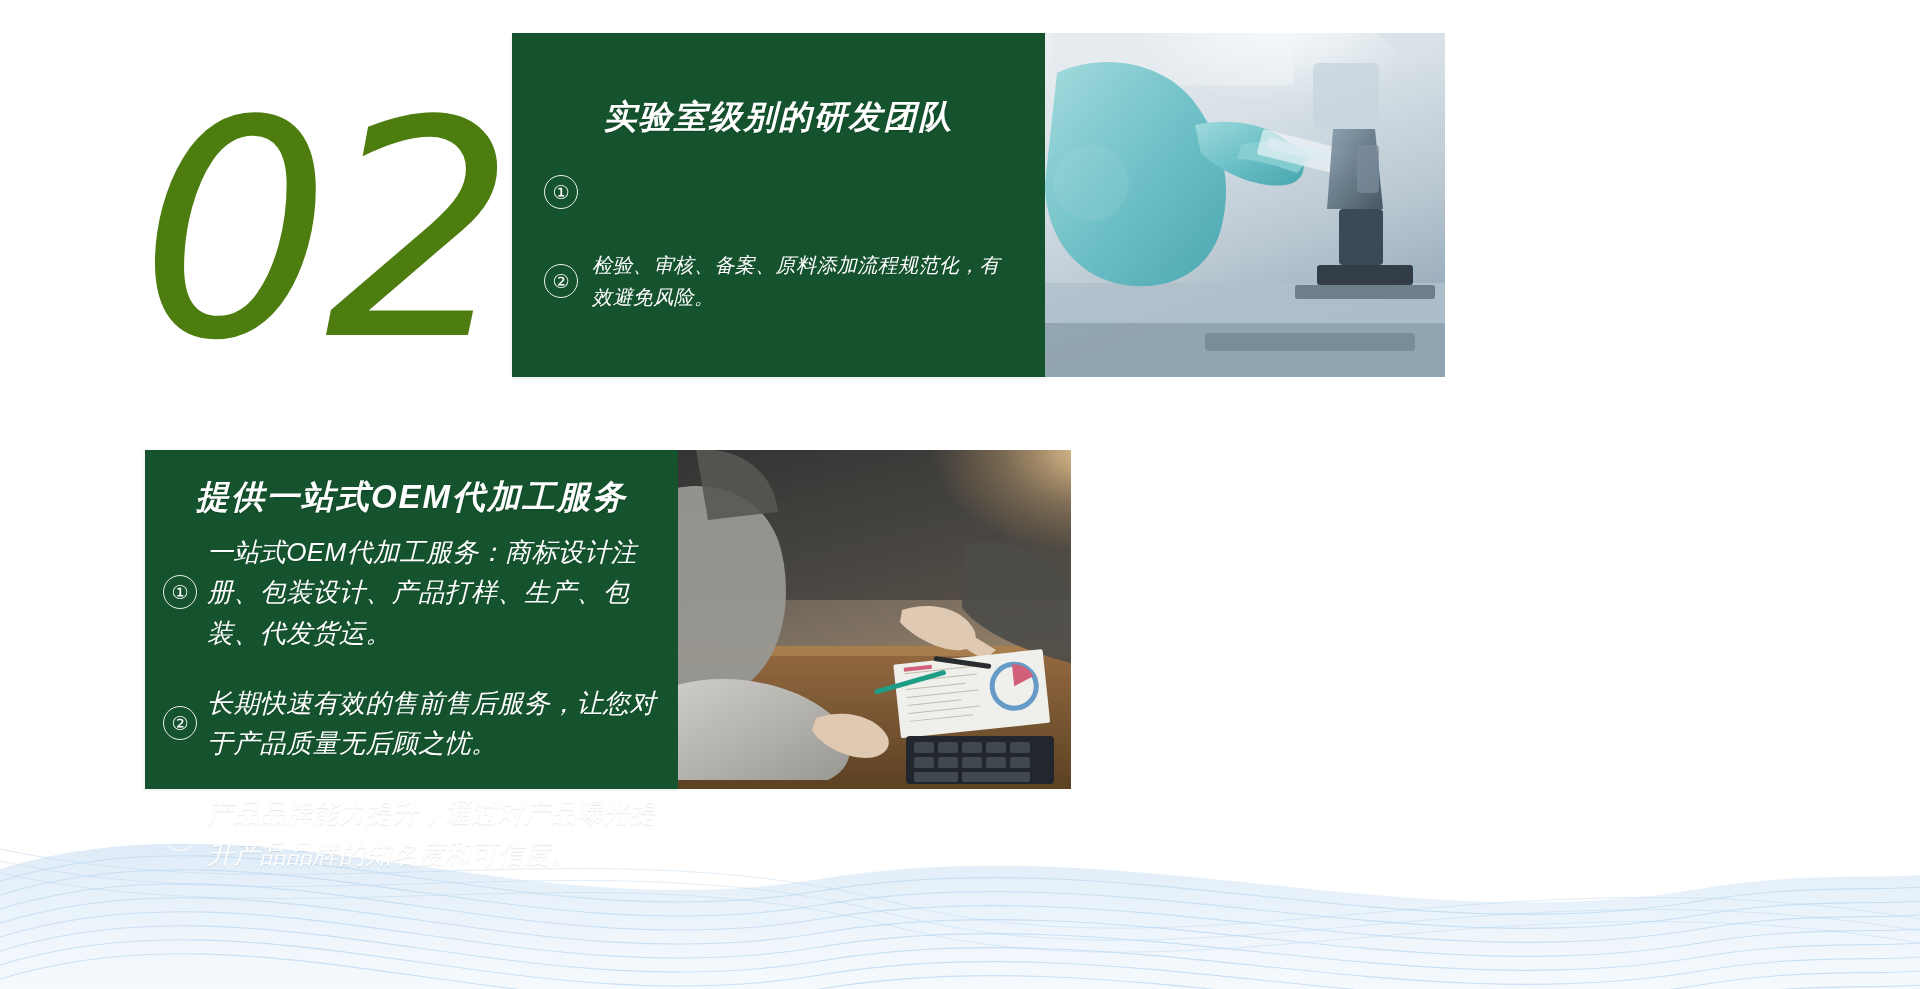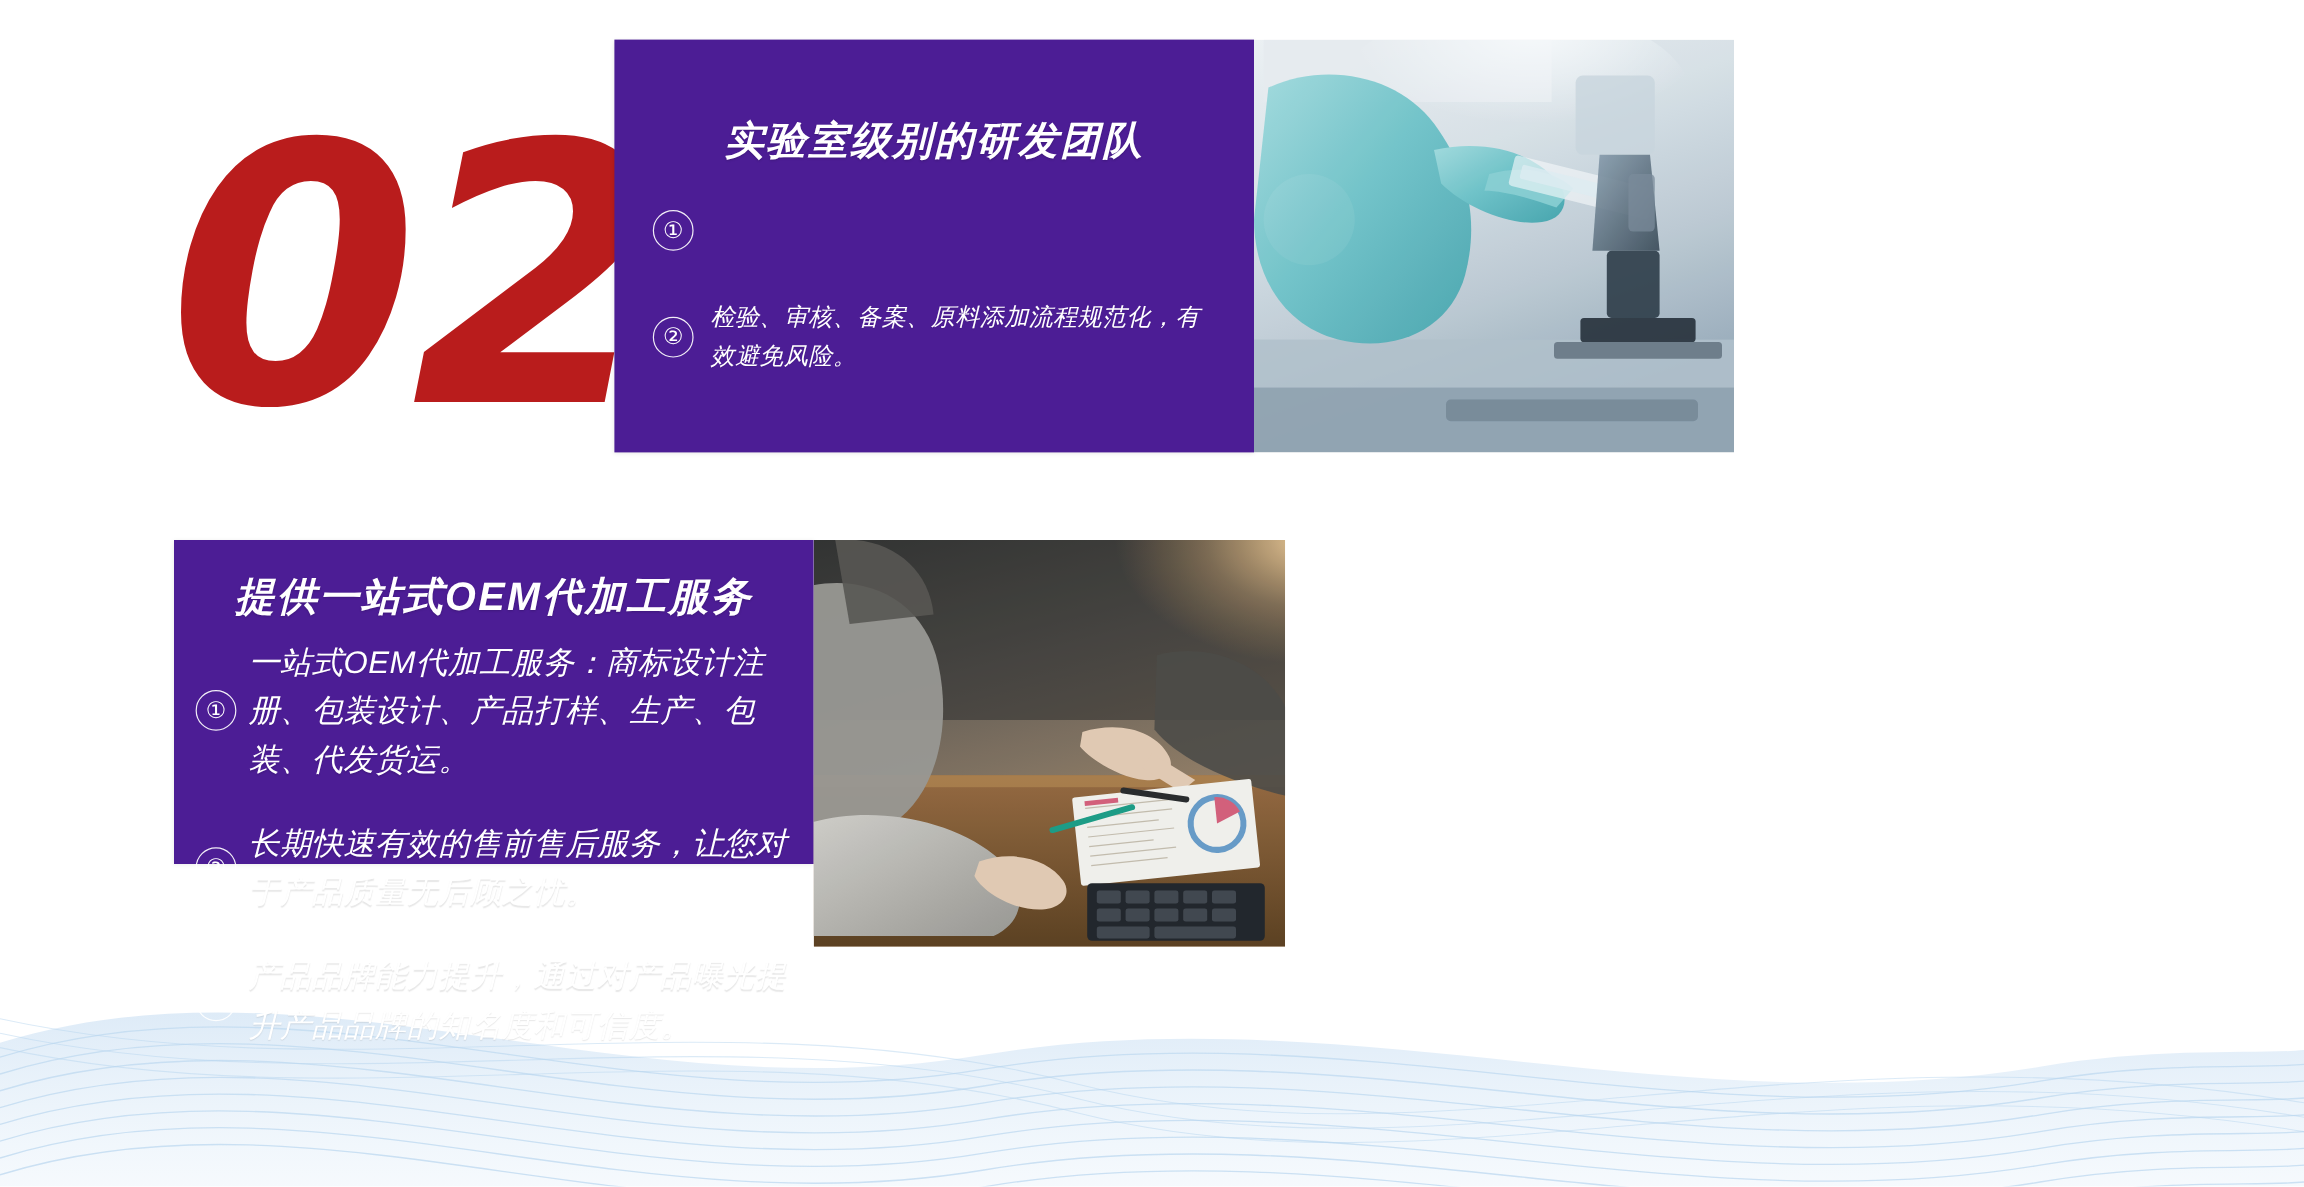--- a/index.html
+++ b/index.html
@@ -11,40 +11,40 @@
   }
   .page { position:relative; width:1920px; height:989px; background:#fff; overflow:hidden; }
 
   
   .waves { position:absolute; left:0; bottom:0; width:1920px; height:260px; z-index:0; pointer-events:none; }
 
   
   .bignum {
     position:absolute;
     font-family:"DejaVu Sans", sans-serif;
-    font-weight:700;
-    font-style:italic;
-    color:#b91c1c;
+    font-weight:400;
+    font-style:italic;
+    color:#4d7c0f;
     letter-spacing:-6px;
     line-height:1;
     user-select:none;
     z-index:1;
   }
   #bignum-02 { left:140px; top:82px; font-size:300px; }
   #bignum-03 { left:1432px; top:492px; font-size:300px; }
 
   
   .panel {
     position:absolute;
-    background:#4c1d95;
+    background:#14532d;
     z-index:2;
     box-shadow:0 1px 4px rgba(0,0,0,0.10);
   }
   #panel-02 { left:512px; top:33px; width:533px; height:344px; }
-  #panel-03 { left:145px; top:450px; width:533px; height:270px; }
+  #panel-03 { left:145px; top:450px; width:533px; height:339px; }
 
   
   .photo { position:absolute; z-index:2; overflow:hidden; }
   #photo-02 { left:1045px; top:33px; width:400px; height:344px; }
   #photo-03 { left:678px; top:450px; width:393px; height:339px; }
   .photo svg { display:block; width:100%; height:100%; }
 
   
   .panel-title {
     position:absolute;

